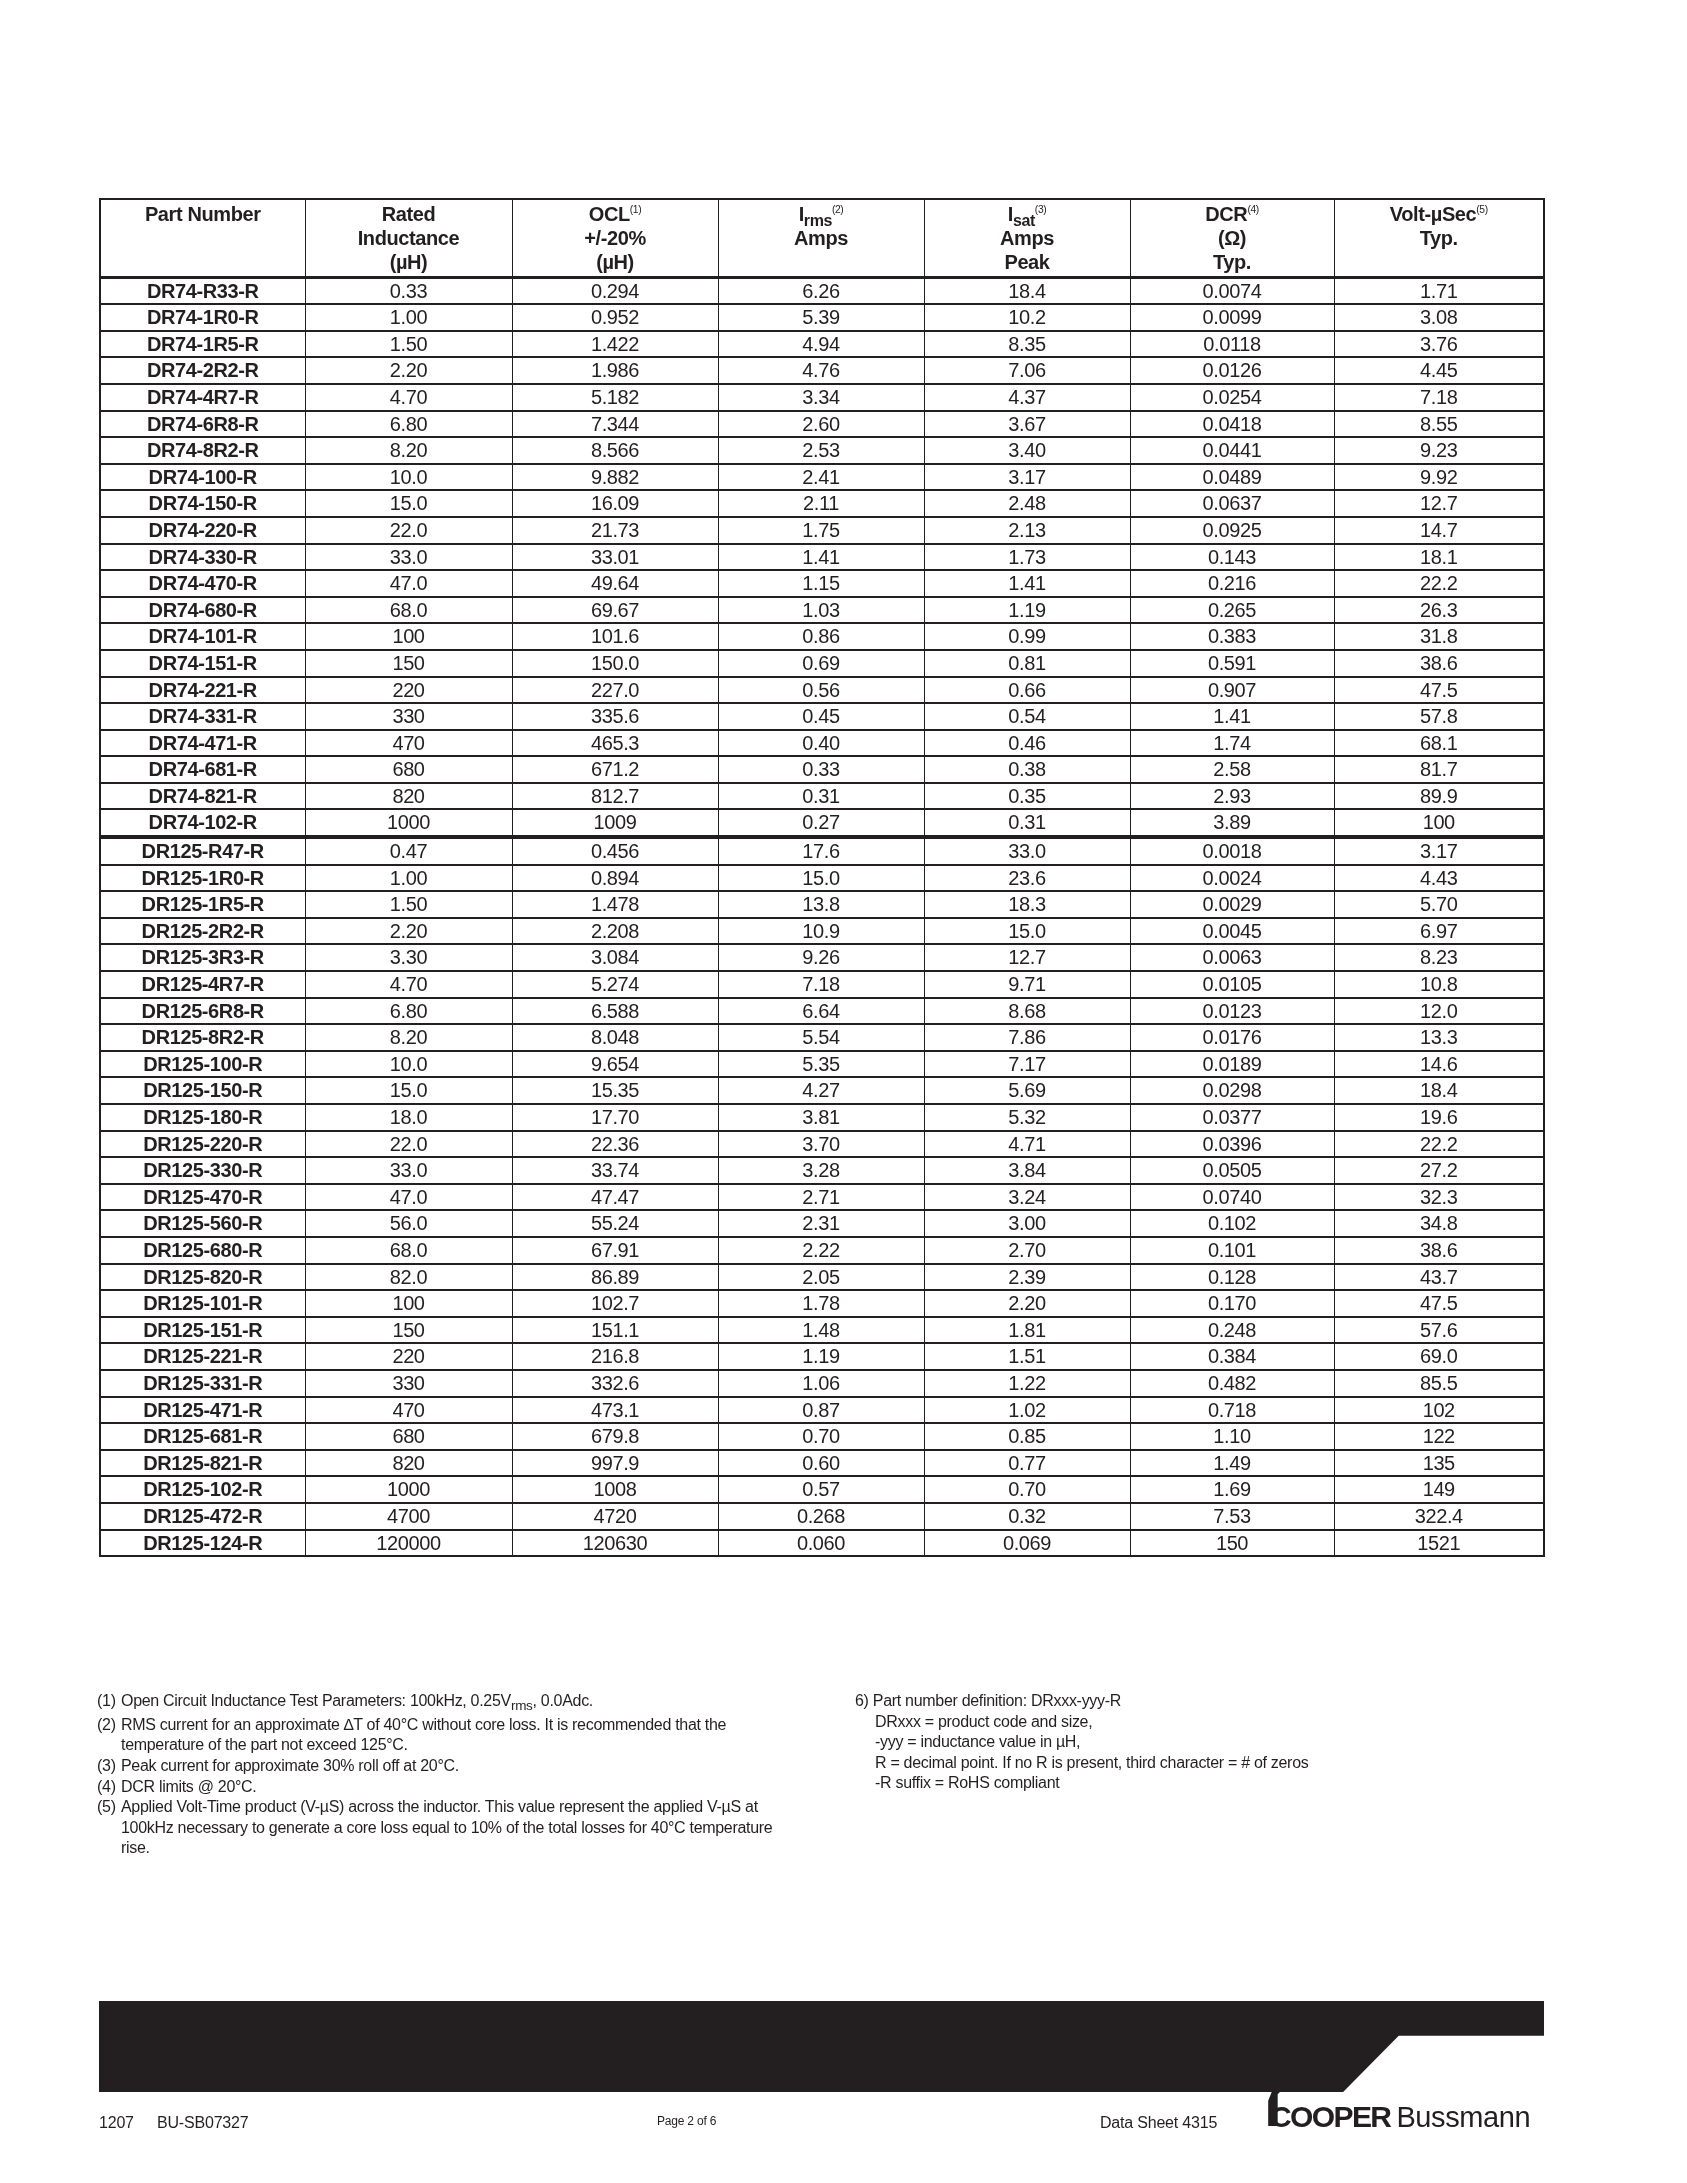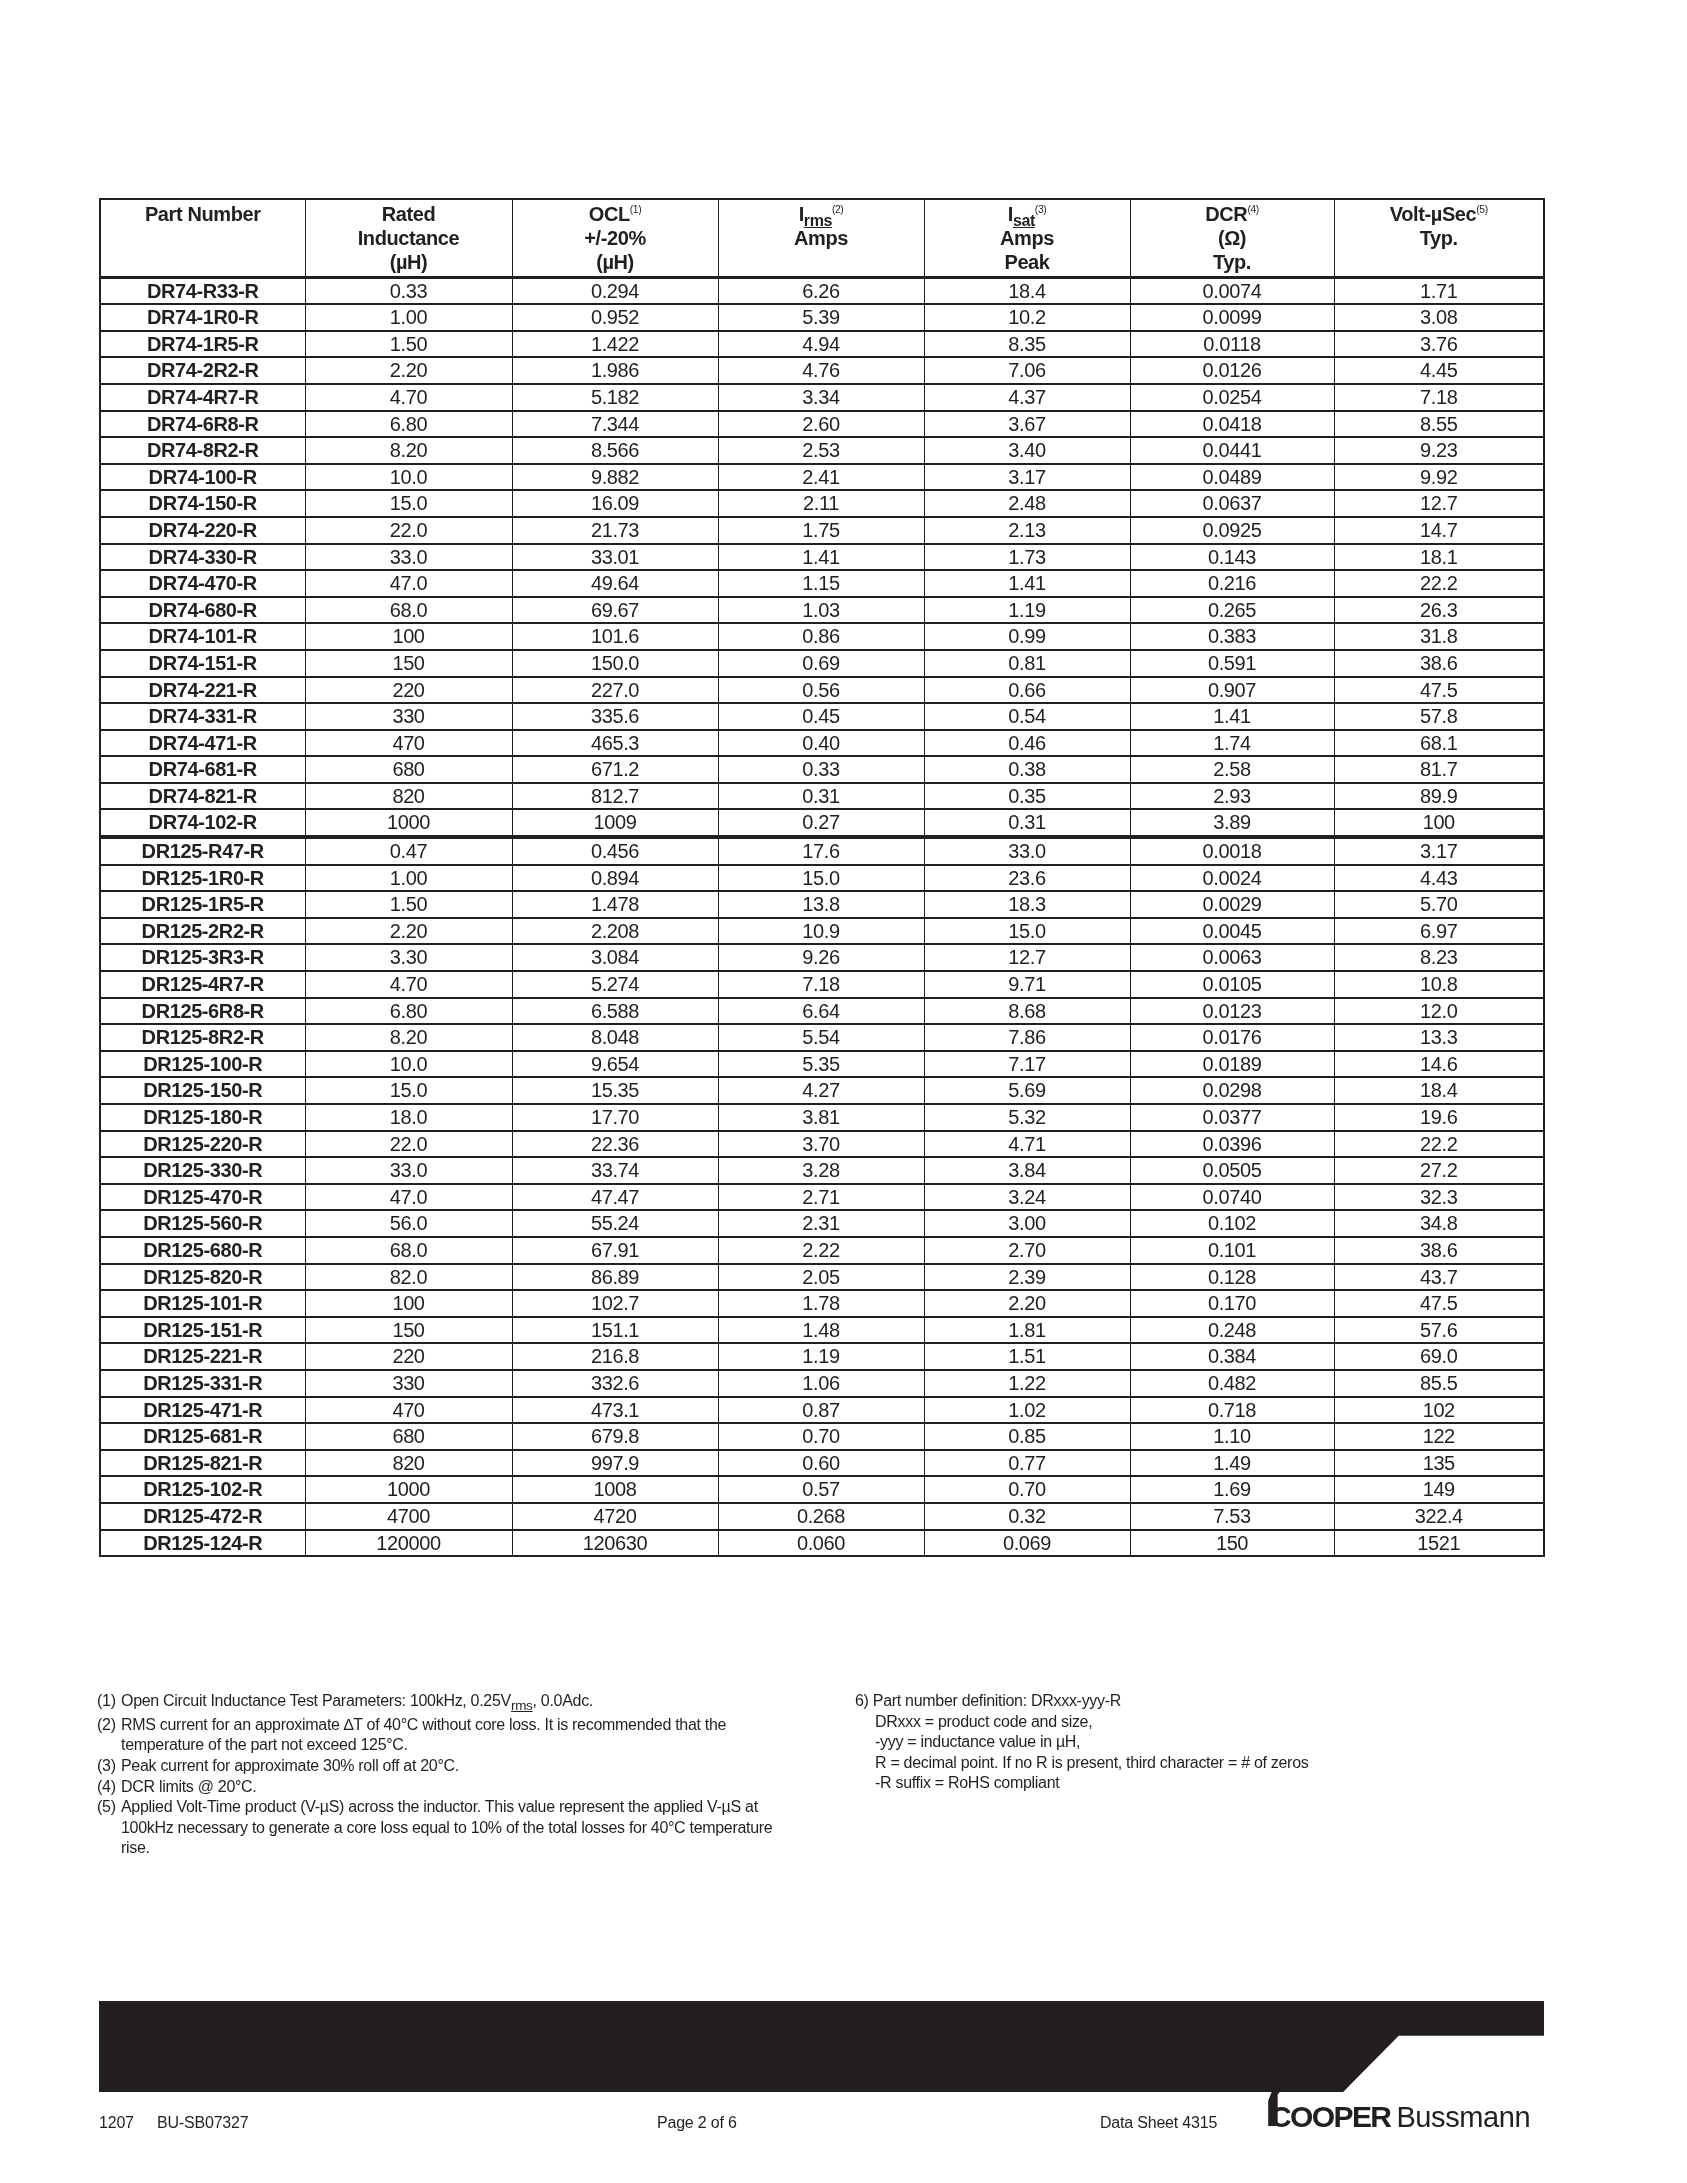--- a/index.html
+++ b/index.html
@@ -22,37 +22,37 @@
   table.spec th { vertical-align: top; font-weight: bold; font-size: 20px; line-height: 24px;
     padding: 1.6px 3.2px 0 3.2px; height: 74px; text-align: center; border-bottom: 3.2px solid #231f20;
     letter-spacing: -0.4px; }
   table.spec th.pn { text-align: center; }
   table.spec td { height: 24.6px; font-size: 20px; line-height: 24.6px; text-align: center; padding: 0;
     border-bottom: 2.4px solid #231f20; letter-spacing: -0.4px; white-space: nowrap; }
   table.spec td.pn { font-weight: bold; text-align: center; }
   table.spec tr.group-break td { border-bottom: 4.8px solid #231f20; }
   table.spec tr:last-child td { border-bottom: 2.4px solid #231f20; }
   .sup { font-size: 10.3px; vertical-align: super; line-height: 0; font-weight: normal; }
-  .sub { font-size: 16px; vertical-align: sub; line-height: 0; text-decoration: underline; }
+  .sub { font-size: 16px; vertical-align: sub; line-height: 0; }
 
   
   .notes-left { position: absolute; left: 97px; top: 1691px; width: 699px;
     font-size: 16px; line-height: 20.6px; letter-spacing: -0.3px; }
   .notes-right { position: absolute; left: 855px; top: 1691px; width: 556px;
     font-size: 16px; line-height: 20.6px; letter-spacing: -0.3px; }
   .note { display: flex; margin-bottom: 0; }
   .note .num { flex: 0 0 auto; width: 24px; }
   .note .txt { flex: 1; }
   .def-line { padding-left: 20px; }
 
   
   .band { position: absolute; left: 99px; top: 2001px; width: 1445px; height: 91px; }
   .footer-left { position: absolute; left: 99px; top: 2114px; font-size: 16px; letter-spacing: -0.2px; }
   .footer-left span + span { margin-left: 19px; }
-  .footer-center { position: absolute; left: 657px; top: 2114px; font-size: 16px; letter-spacing: -0.2px; }
+  .footer-center { position: absolute; left: 657px; top: 2114px; font-size: 12px; letter-spacing: -0.2px; }
   .footer-right { position: absolute; left: 1100px; top: 2114px; font-size: 16px; letter-spacing: -0.2px; }
   .logo { position: absolute; left: 1270px; top: 2102px; height: 32px; display: flex; align-items: flex-end; }
   .logo .cooper { font-weight: bold; font-size: 30px; letter-spacing: -1.6px; font-family: "Liberation Sans", sans-serif; }
   .logo .bussmann { font-size: 29px; margin-left: 6px; letter-spacing: -0.4px; }
 </style>
 </head>
 <body>
 
 <div class="page">
 

